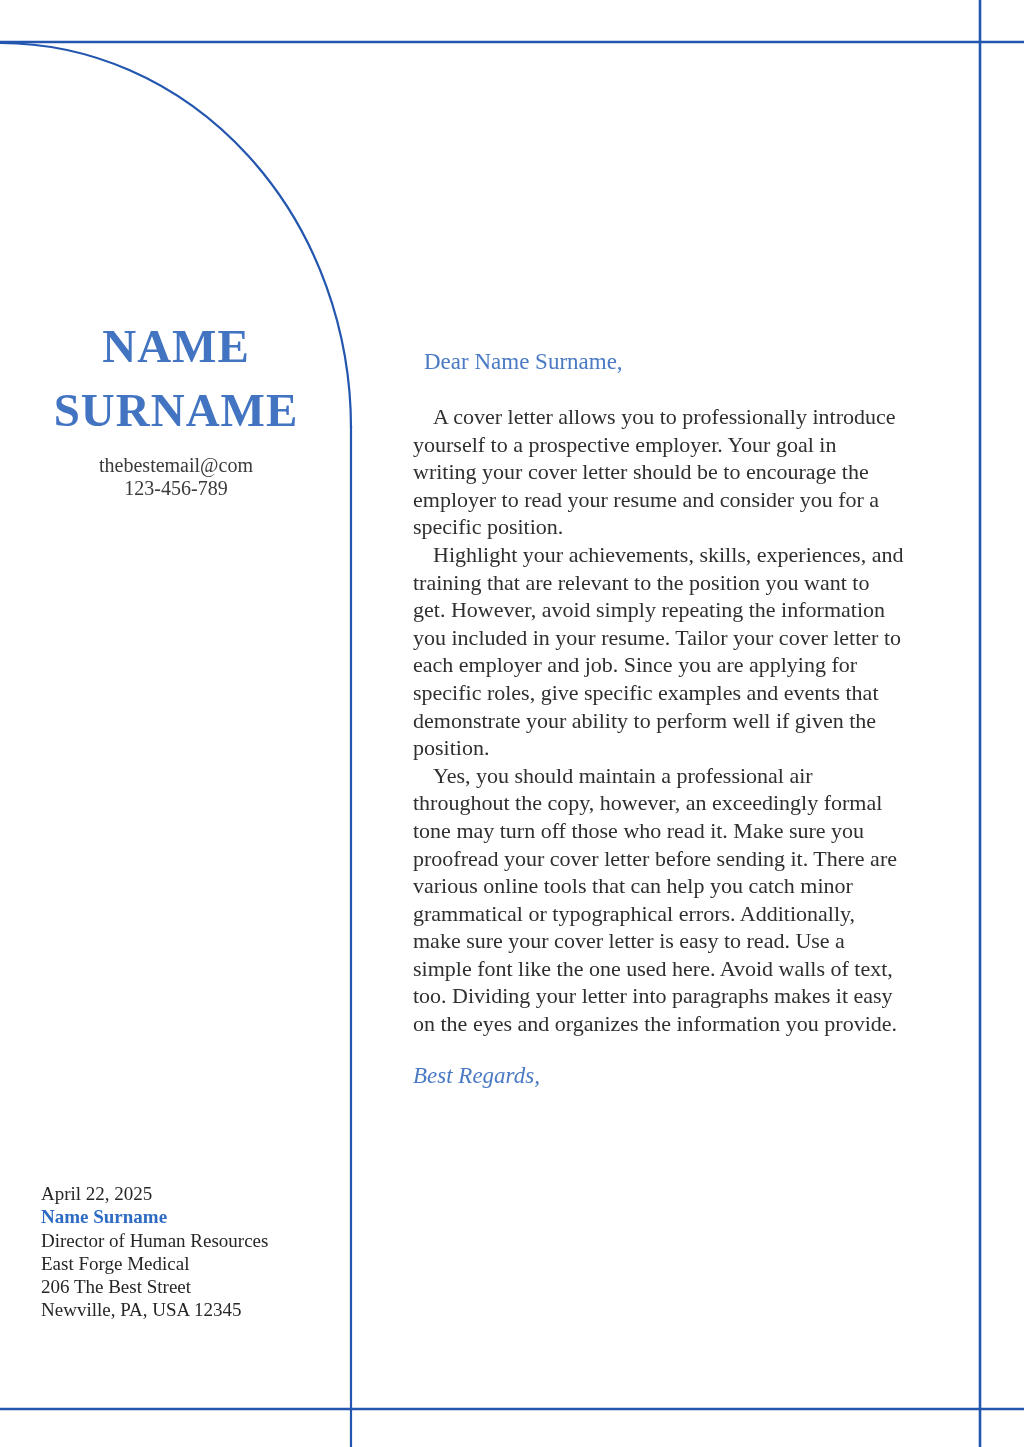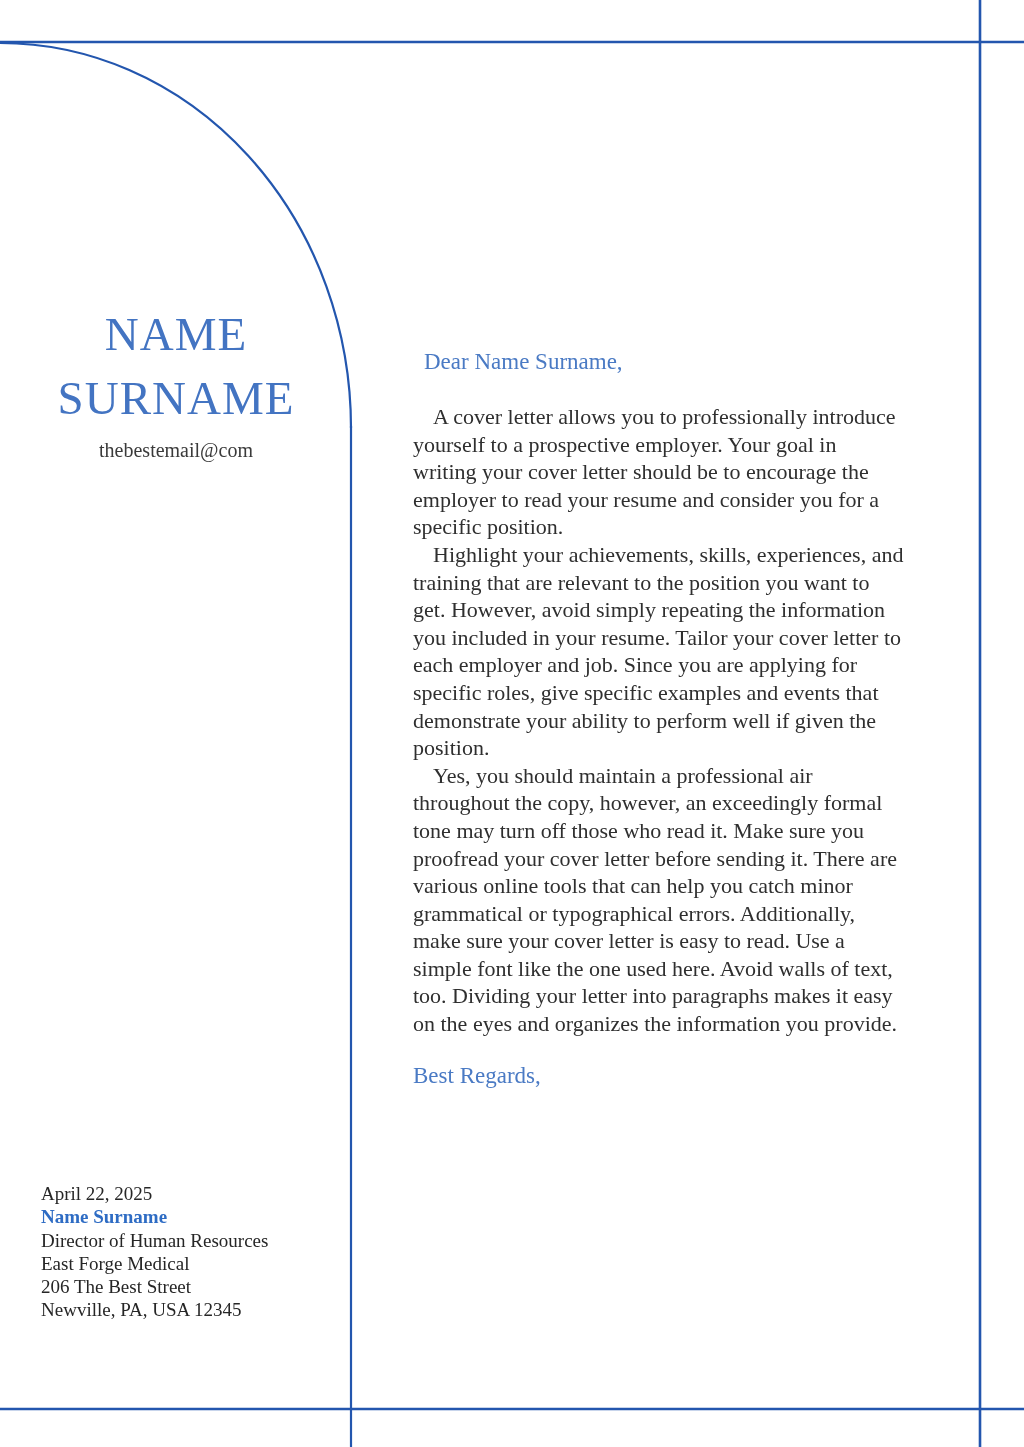--- a/index.html
+++ b/index.html
@@ -24,26 +24,26 @@
   }
   
   .identity {
     position: absolute;
     top: 302px;
     left: 0;
     width: 352px;
     text-align: center;
   }
   .identity .big-name {
-    font-weight: 400;
+    font-weight: 700;
     font-size: 47px;
     line-height: 64px;
     letter-spacing: 1px;
     color: #4374c2;
-    margin: 0;
+    margin: 12px;
   }
   .identity .contact {
     margin-top: 9px;
     font-weight: 400;
     font-size: 20px;
     line-height: 23px;
     color: #3a3a3a;
   }
   
   .recipient {
@@ -80,20 +80,21 @@
     font-size: 22px;
     line-height: 27.6px;
     color: #2f2f2f;
     text-indent: 20px;
     text-align: left;
   }
   .closing {
     color: #4a7ac4;
     font-size: 23px;
     line-height: 30px;
+    font-style: italic;
   }
 </style>
 </head>
 <body>
 
 <div class="page">
 
   <svg class="frame-svg" width="1024" height="1447" viewBox="0 0 1024 1447" xmlns="http://www.w3.org/2000/svg" aria-hidden="true">
     <line x1="0" y1="42" x2="1024" y2="42" stroke="#2356ae" stroke-width="2.6"></line>
     <line x1="980" y1="0" x2="980" y2="1447" stroke="#2356ae" stroke-width="2.6"></line>
@@ -102,20 +103,21 @@
     <line x1="351" y1="426" x2="351" y2="1447" stroke="#2356ae" stroke-width="2.2"></line>
   </svg>
 
   <div class="identity">
     <div class="big-name">
       <div>NAME</div>
       <div>SURNAME</div>
     </div>
     <div class="contact">
       <div>thebestemail@com</div>
+      <div>123-456-789</div>
     </div>
   </div>
 
   <div class="recipient">
     <div>April 22, 2025</div>
     <div class="r-name">Name Surname</div>
     <div>Director of Human Resources</div>
     <div>East Forge Medical</div>
     <div>206 The Best Street</div>
     <div>Newville, PA, USA 12345</div>

